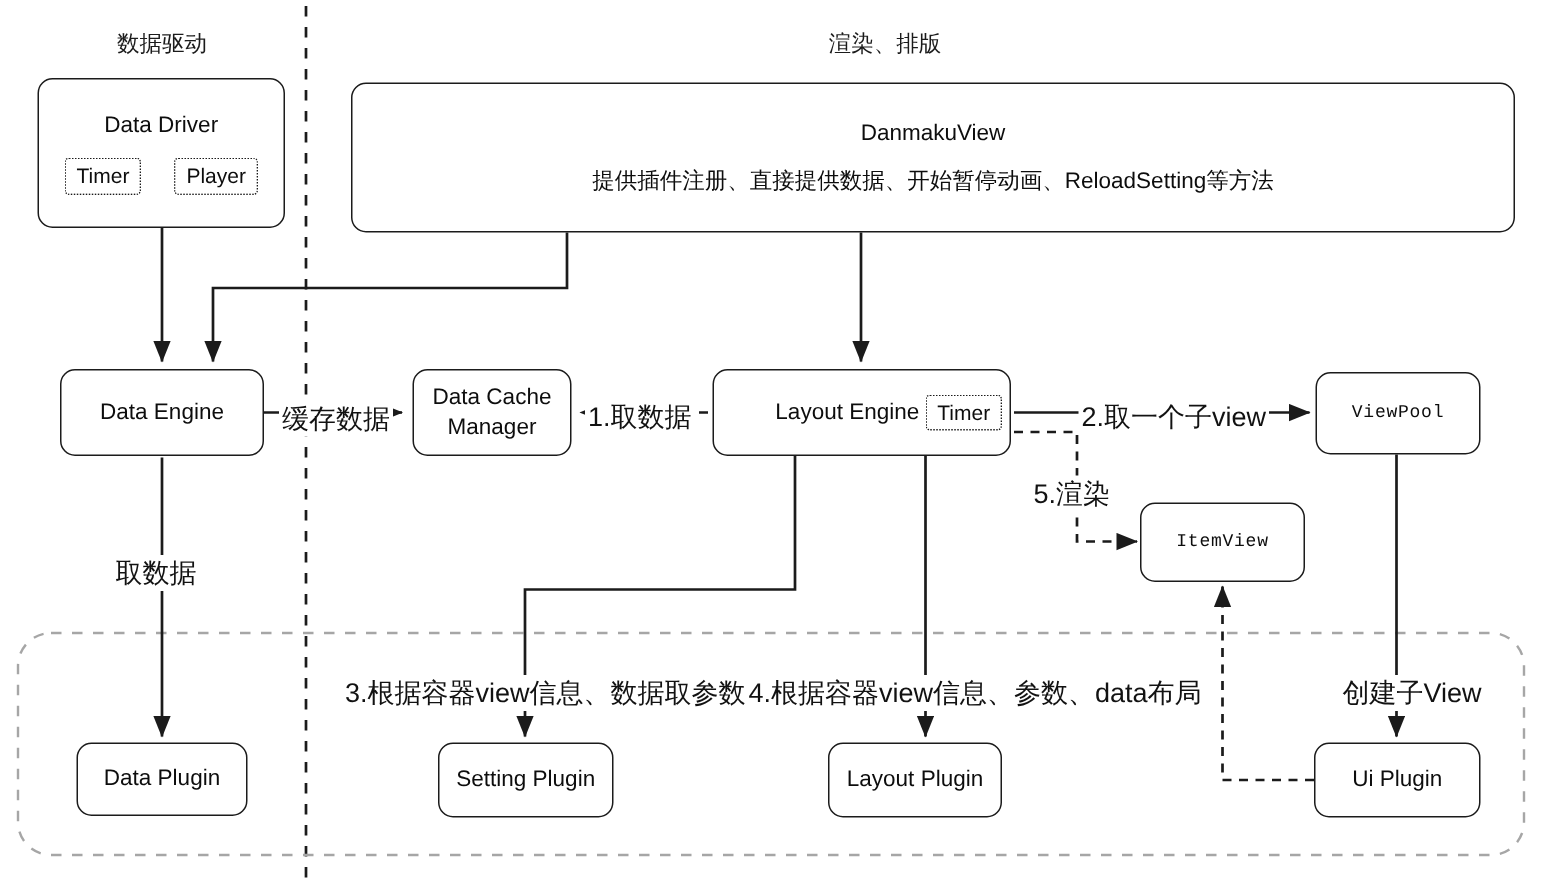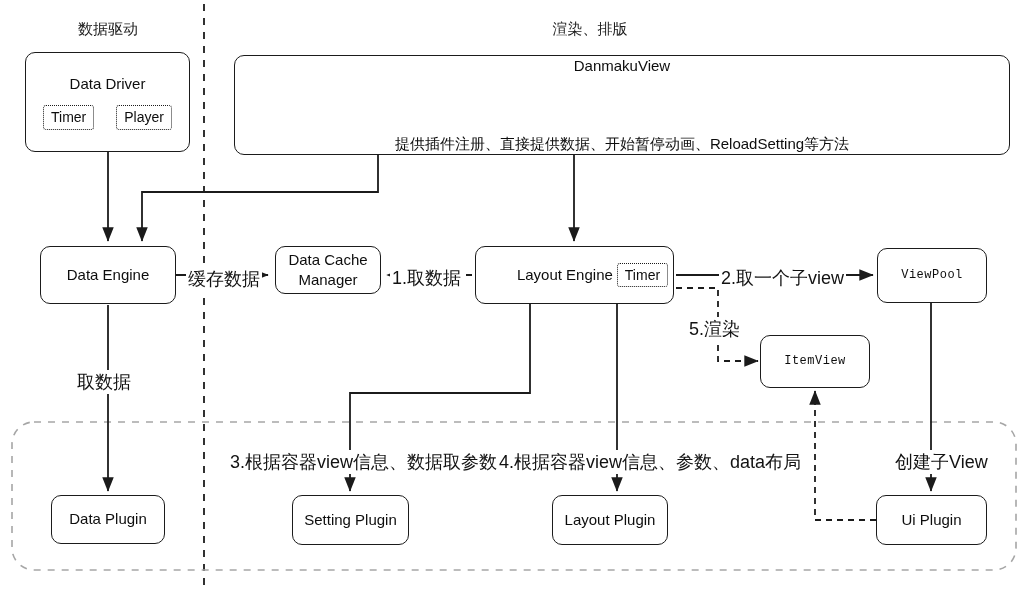--- a/index.html
+++ b/index.html
@@ -141,30 +141,30 @@
   <div class="section-title" style="left:530px; top:20px; width:120px;">渲染、排版</div>
 
   <div class="node" style="left:25px; top:52px; width:165px; height:100px;">
     <div class="node-label">Data Driver</div>
     <div class="chip-row">
       <span class="sub-chip">Timer</span>
       <span class="sub-chip">Player</span>
     </div>
   </div>
 
-  <div class="node" style="left:234px; top:55px; width:776px; height:100px;justify-content:space-between;">
+  <div class="node" style="left:234px; top:55px; width:776px; height:100px;">
     <div class="banner-title">DanmakuView</div>
     <div class="banner-desc">提供插件注册、直接提供数据、开始暂停动画、ReloadSetting等方法</div>
   </div>
 
   <div class="node" style="left:40px; top:246px; width:136px; height:58px;">
     <div class="node-label">Data Engine</div>
   </div>
 
-  <div class="node" style="left:275px; top:246px; width:106px; height:48px;">
+  <div class="node" style="left:275px; top:246px; width:106px; height:58px;">
     <div class="node-label">Data Cache</div>
     <div class="node-label">Manager</div>
   </div>
 
   <div class="node" style="left:475px; top:246px; width:199px; height:58px;">
     <div class="le-inner">
       <span class="node-label">Layout Engine</span>
       <span class="sub-chip">Timer</span>
     </div>
   </div>

